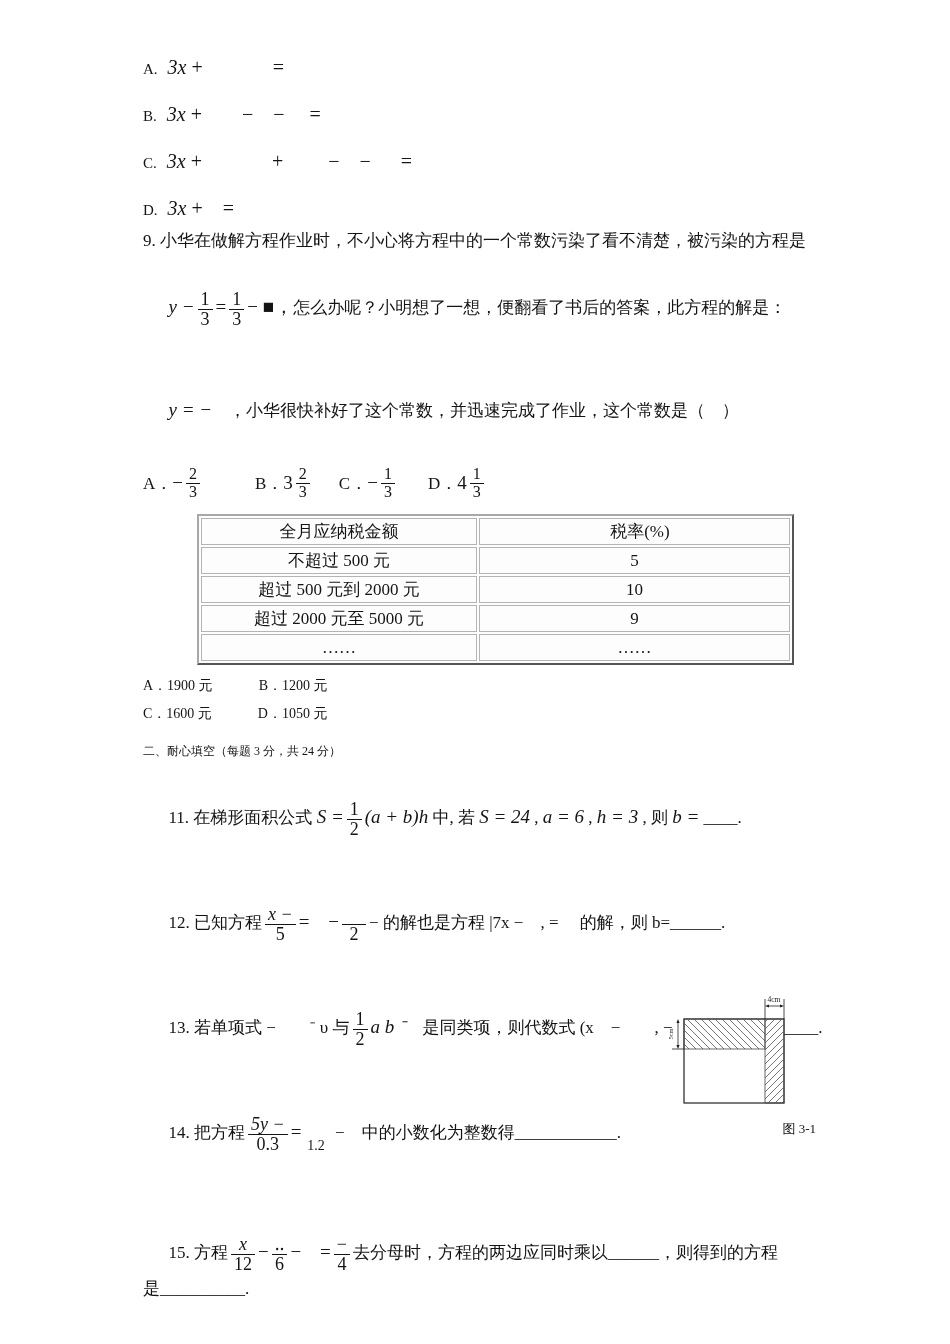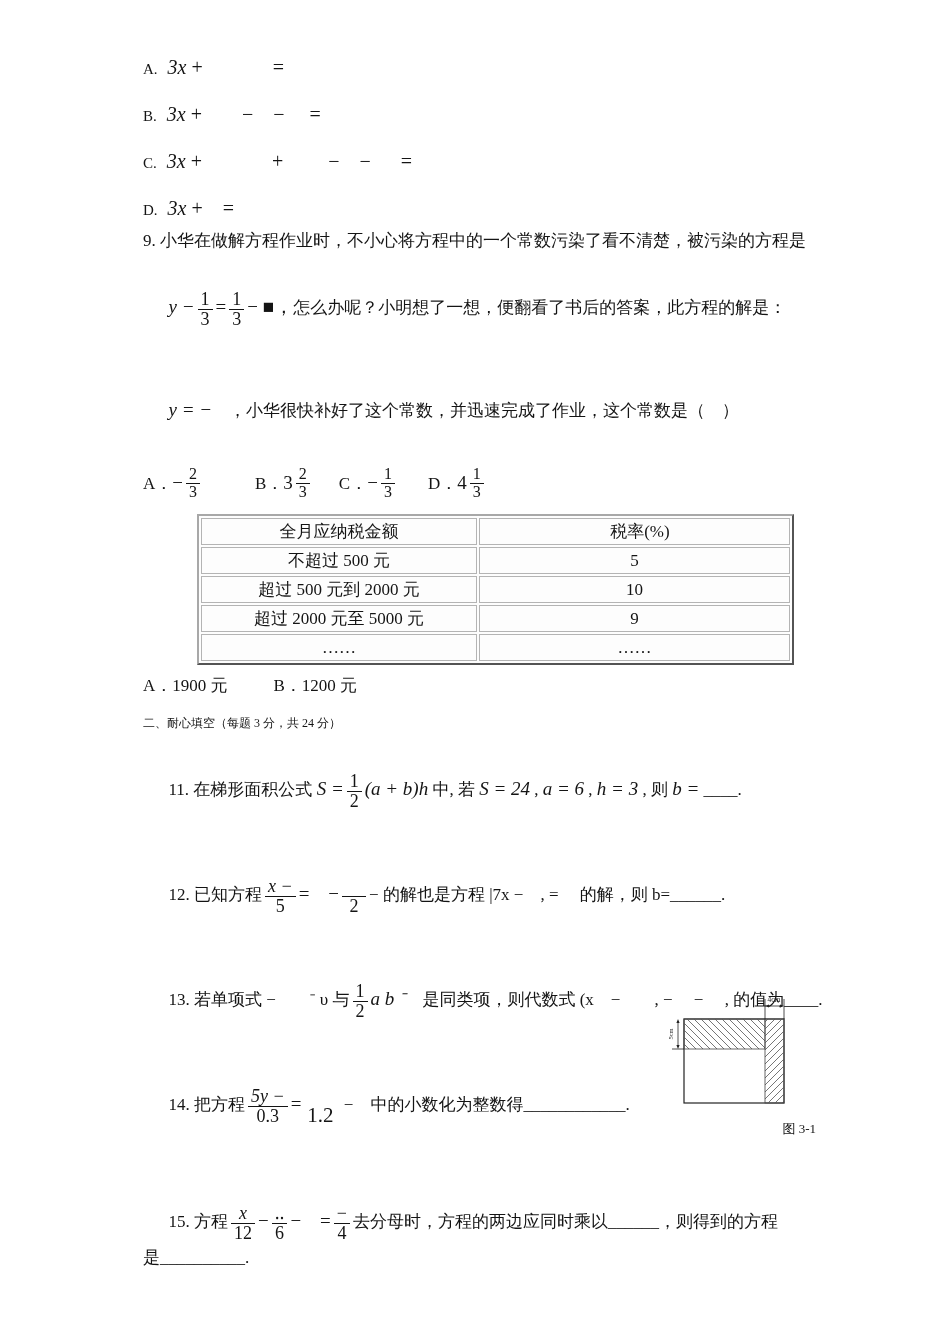--- a/index.html
+++ b/index.html
@@ -8,41 +8,41 @@
   .content{position:absolute;left:143px;top:56px;width:684px;}
   .para{margin:0 0 6px 0;font-size:17px;line-height:26px;white-space:pre-wrap;}
   .mathline{margin:0 0 6px 0;font-size:17px;line-height:30px;white-space:pre-wrap;}
   .m{font-size:19px;}
   i.m{font-style:italic;}
   .frac{display:inline-block;vertical-align:middle;text-align:center;line-height:1.05;
         margin:0 3px;font-size:18px;}
   .frac .fn{display:block;border-bottom:1px solid #141414;padding:0 3px;}
   .frac .fd{display:block;padding:0 3px;}
   .frac .fn:empty{min-height:10px;}
-  .lowered{display:inline-block;vertical-align:-12px;margin:8px 6px;font-size:21px;text-align:right;}
+  .lowered{display:inline-block;vertical-align:-12px;margin:8px 6px;font-size:14px;text-align:right;}
   
   .opt8-row{margin:0 0 24px 0;font-size:15px;}
   .opt8-row .expr{font-size:20px;margin-left:10px;white-space:pre;}
   .opt8-row .expr i{font-style:italic;}
   
   .q9opts{margin:10px 0 14px 0;font-size:17px;display:flex;align-items:center;}
   .q9opt{display:inline-flex;align-items:center;}
   .q9opt .frac{font-size:16px;}
   .q9opt:nth-child(1){margin-right:52px;}
   .q9opt:nth-child(2){margin-right:26px;}
   .q9opt:nth-child(3){margin-right:30px;}
   .whole{font-size:19px;}
   
   table.tax{border-collapse:separate;border-spacing:2px;border:2px outset #a8a8a8;
             margin:4px 0 8px 54px;width:597px;background:#fdfdfd;}
   table.tax th,table.tax td{border:1px solid #b4b4b4;font-weight:normal;font-size:17px;
             text-align:center;padding:1px 6px;height:23px;}
   table.tax .c1{width:47%;}
   table.tax .c2{width:53%;padding-left:17px;}
-  .optrow{margin:0 0 2px 0;font-size:17px;line-height:26px;}
+  .optrow{margin:0 0 2px 0;font-size:14px;line-height:26px;}
   .optrow .second{margin-left:46px;}
   .section-head{margin:16px 0 10px 0;font-size:12px;}
   
   .figure{position:absolute;left:668px;top:993px;width:148px;text-align:right;}
   .figure .caption{font-size:13px;margin-top:1px;}
 </style>
 </head>
 <body>
 
 <div class="page">
@@ -119,20 +119,21 @@
           <td>超过 2000 元至 5000 元</td>
           <td>9</td>
         </tr>
         <tr>
           <td>……</td>
           <td>……</td>
         </tr>
       </tbody>
     </table>
     <p class="optrow"><span>A．1900 元</span><span class="second">B．1200 元</span></p>
+    <p class="optrow"><span>C．1600 元</span><span class="second">D．1050 元</span></p>
 
     <p class="section-head">二、耐心填空（每题 3 分，共 24 分）</p>
 
     <div class="mathline">
       <span>11. 在梯形面积公式 </span><i class="m">S =</i><span class="frac"><span class="fn">1</span><span class="fd">2</span></span><i class="m">(a + b)h</i><span> 中, 若 </span><i class="m">S = 24</i><span> , </span><i class="m">a = 6</i><span> , </span><i class="m">h = 3</i><span> , 则 </span><i class="m">b =</i><span> ____.</span>
     </div>
 
     <div class="mathline">
       <span>12. 已知方程</span><span class="frac"><span class="fn"><i>x −</i></span><span class="fd">5</span></span><span class="m">=　−</span><span class="frac"><span class="fn">　</span><span class="fd">2</span></span><span>− 的解也是方程 |7x −　, =　 的解，则 b=______.</span>
     </div>

